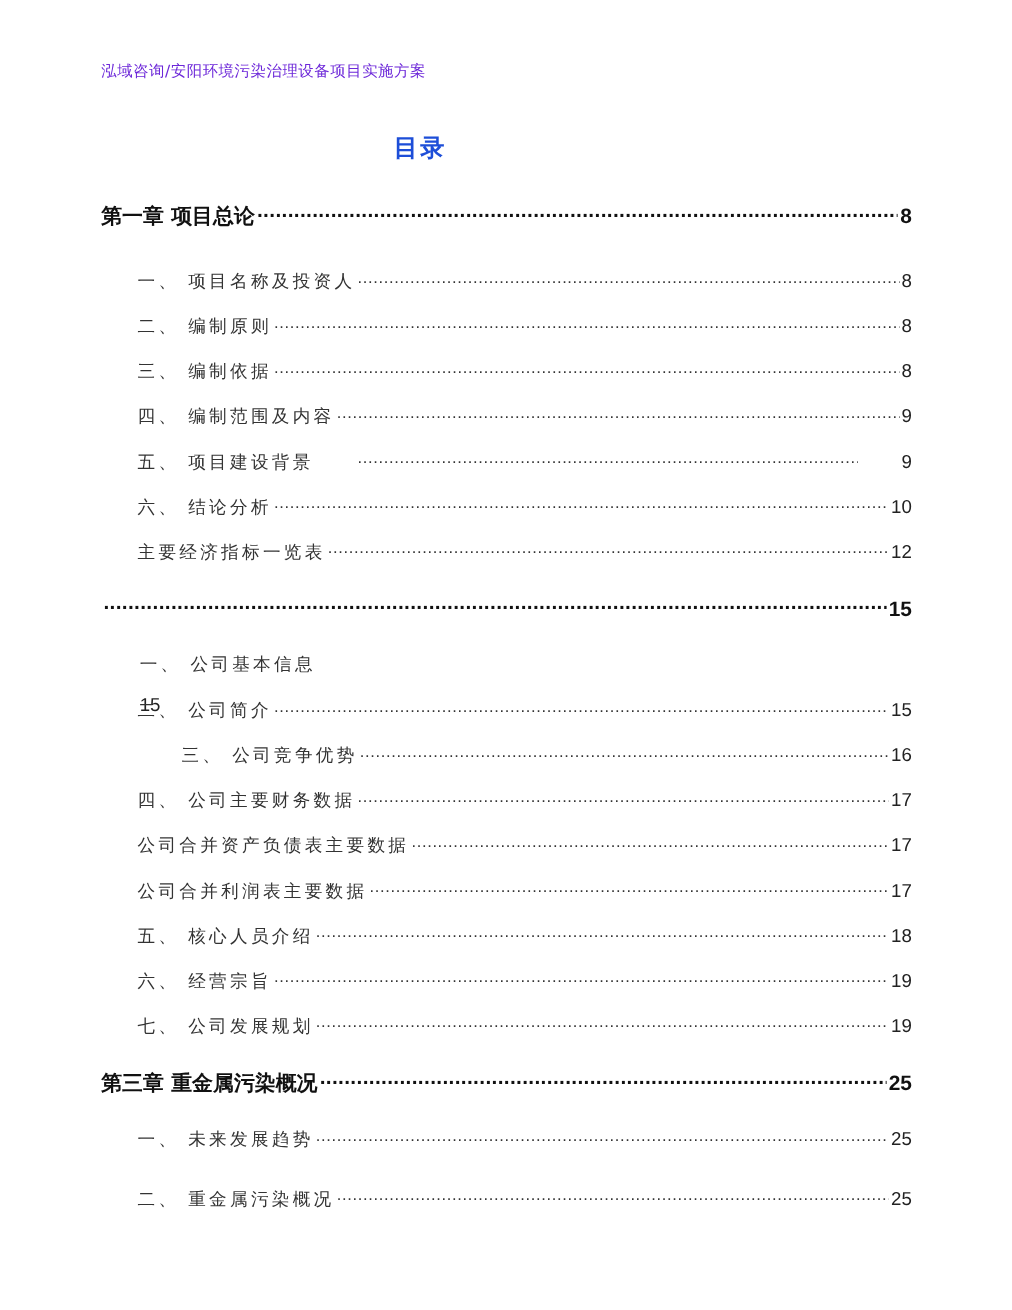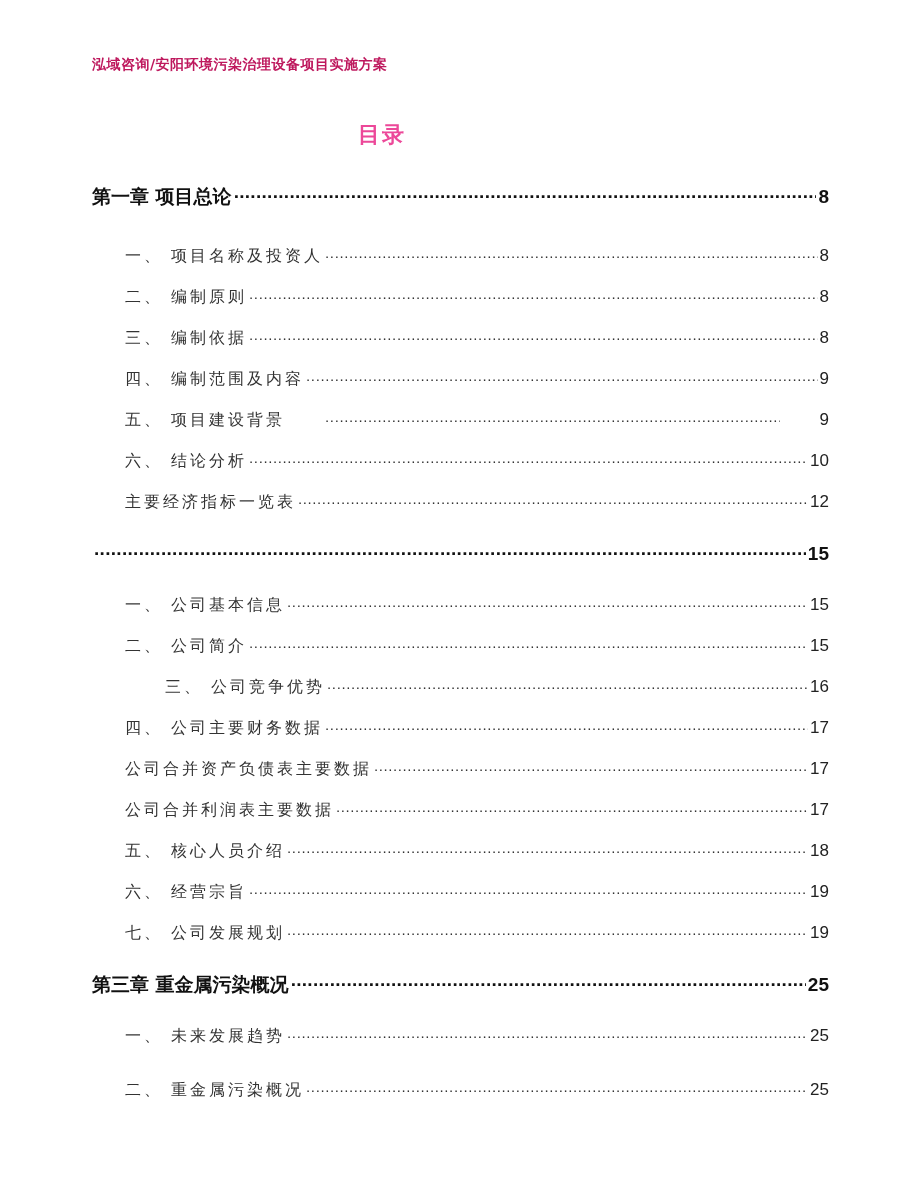--- a/index.html
+++ b/index.html
@@ -13,34 +13,33 @@
       position: relative;
       overflow: hidden;
       font-family: "DejaVu Sans", "Liberation Sans", sans-serif;
       color: #1a1a1a;
     }
     .running-header {
       position: absolute;
       left: 92px;
       top: 56px;
       font-size: 14px;
-      color: #be185d;
+      color: #6d28d9;
       letter-spacing: 0.5px;
-      font-weight: bold;
     }
     .toc-title {
       position: absolute;
       left: 0;
       width: 764px;
       top: 120px;
       text-align: center;
       font-size: 22px;
       font-weight: bold;
       letter-spacing: 2px;
-      color: #ec4899;
+      color: #1d4ed8;
     }
     .toc {
       position: absolute;
       left: 0;
       top: 0;
       width: 920px;
     }
     .toc-entry {
       position: absolute;
       display: flex;
@@ -149,21 +148,21 @@
     </div>
     <div class="toc-entry section" style="top: 491px;">
       <span class="label">主要经济指标一览表</span>
       <span class="leader"></span>
       <span class="page">12</span>
     </div>
     <div class="toc-entry chapter" style="top: 541px;">
       <span class="leader"></span>
       <span class="page">15</span>
     </div>
-    <div class="toc-entry section" style="top: 594px;">
+    <div class="toc-entry section" style="top: 594px; flex-direction: column;">
       <span class="label">一、 公司基本信息</span>
       <span class="leader"></span>
       <span class="page">15</span>
     </div>
     <div class="toc-entry section" style="top: 635px;">
       <span class="label">二、 公司简介</span>
       <span class="leader"></span>
       <span class="page">15</span>
     </div>
     <div class="toc-entry section" style="top: 676px; margin-left: 40px;">

